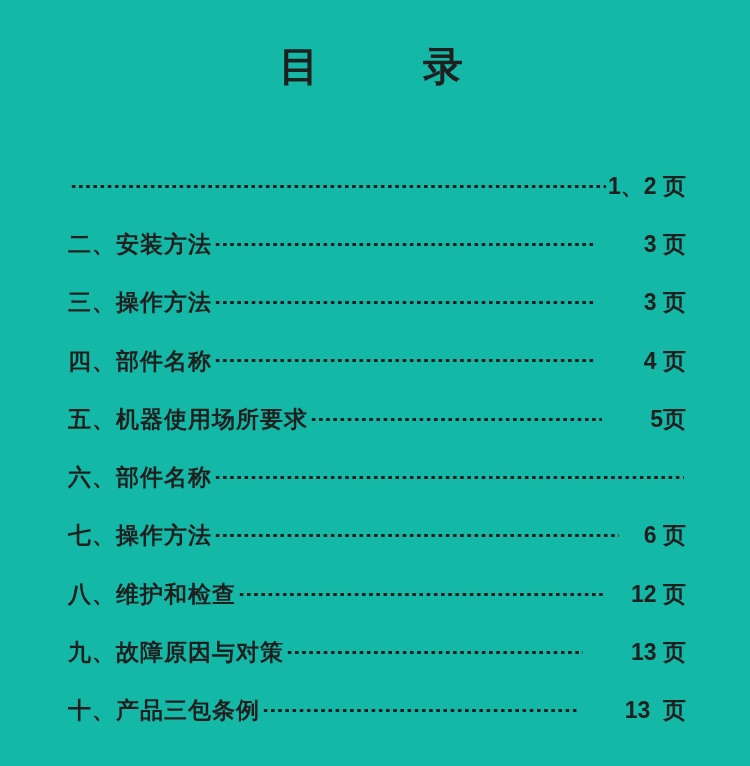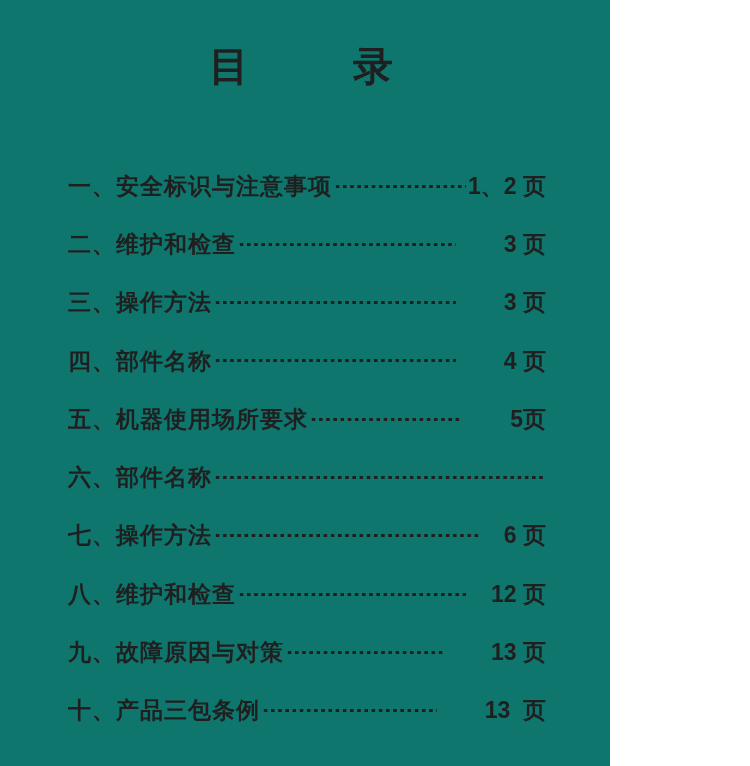--- a/index.html
+++ b/index.html
@@ -2,23 +2,23 @@
 <html><head>
 <meta charset="utf-8">
 <style>
   html, body {
     margin: 0;
     padding: 0;
     background: #ffffff;
   }
   .page {
     position: relative;
-    width: 610px;
+    width: 750px;
     height: 766px;
-    background: #0f766e;
+    background: #14b8a6;
     overflow: hidden;
     font-family: "Liberation Sans", "DejaVu Sans", sans-serif;
     color: #1f1f1f;
   }
   .doc-title {
     margin-top: 46px;
     text-align: center;
     font-size: 40px;
     line-height: 1;
     font-weight: bold;
@@ -58,27 +58,26 @@
 </head>
 <body>
 
 <div class="page">
 
   <div class="doc-title">目　　录</div>
 
   <div class="toc">
 
     <div class="toc-row">
-      <span class="toc-label">一、安全标识与注意事项</span>
       <span class="dot-leader"></span>
       <span class="toc-pages">1、2 页</span>
     </div>
 
     <div class="toc-row">
-      <span class="toc-label">二、维护和检查</span>
+      <span class="toc-label">二、安装方法</span>
       <span class="dot-leader"></span>
       <span class="toc-pages">　　3 页</span>
     </div>
 
     <div class="toc-row">
       <span class="toc-label">三、操作方法</span>
       <span class="dot-leader"></span>
       <span class="toc-pages">　　3 页</span>
     </div>
 

